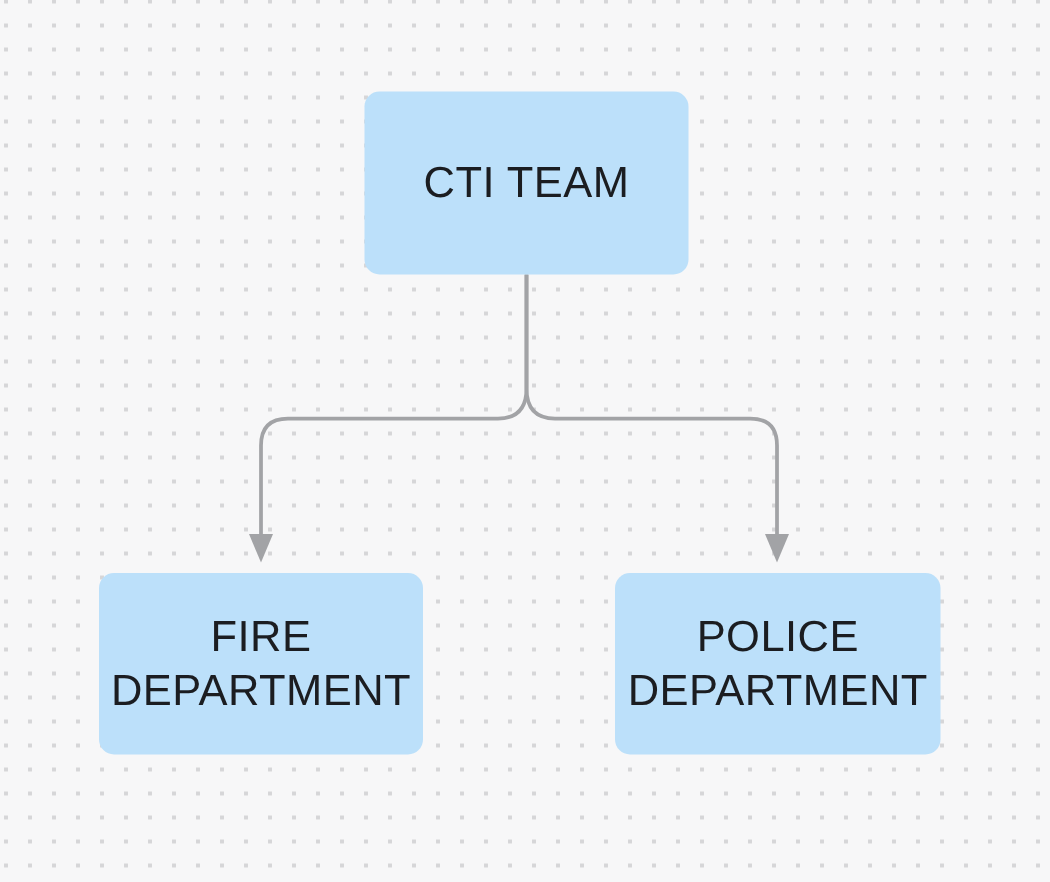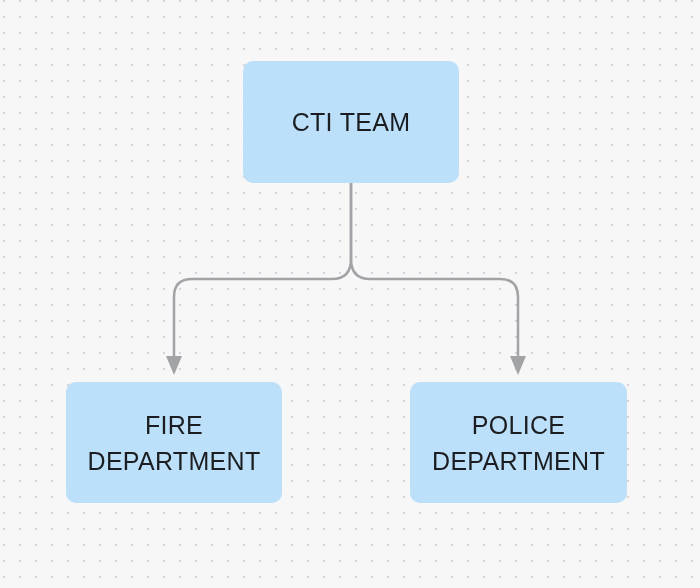--- a/index.html
+++ b/index.html
@@ -39,21 +39,21 @@
   }
   .node{
     position:absolute;
     background:var(--node-fill);
     border-radius:10px;
     display:flex;
     align-items:center;
     justify-content:center;
     text-align:center;
     color:var(--node-text);
-    font-size:25px;
+    font-size:29px;
     line-height:36px;
     letter-spacing:0.3px;
     padding:0 18px;
     cursor:default;
   }
   .node-cti{left:243px;top:61px;width:216px;height:122px;}
   .node-fire{left:66px;top:382px;width:216px;height:121px;}
   .node-police{left:410px;top:382px;width:217px;height:121px;}
 </style>
 </head>

